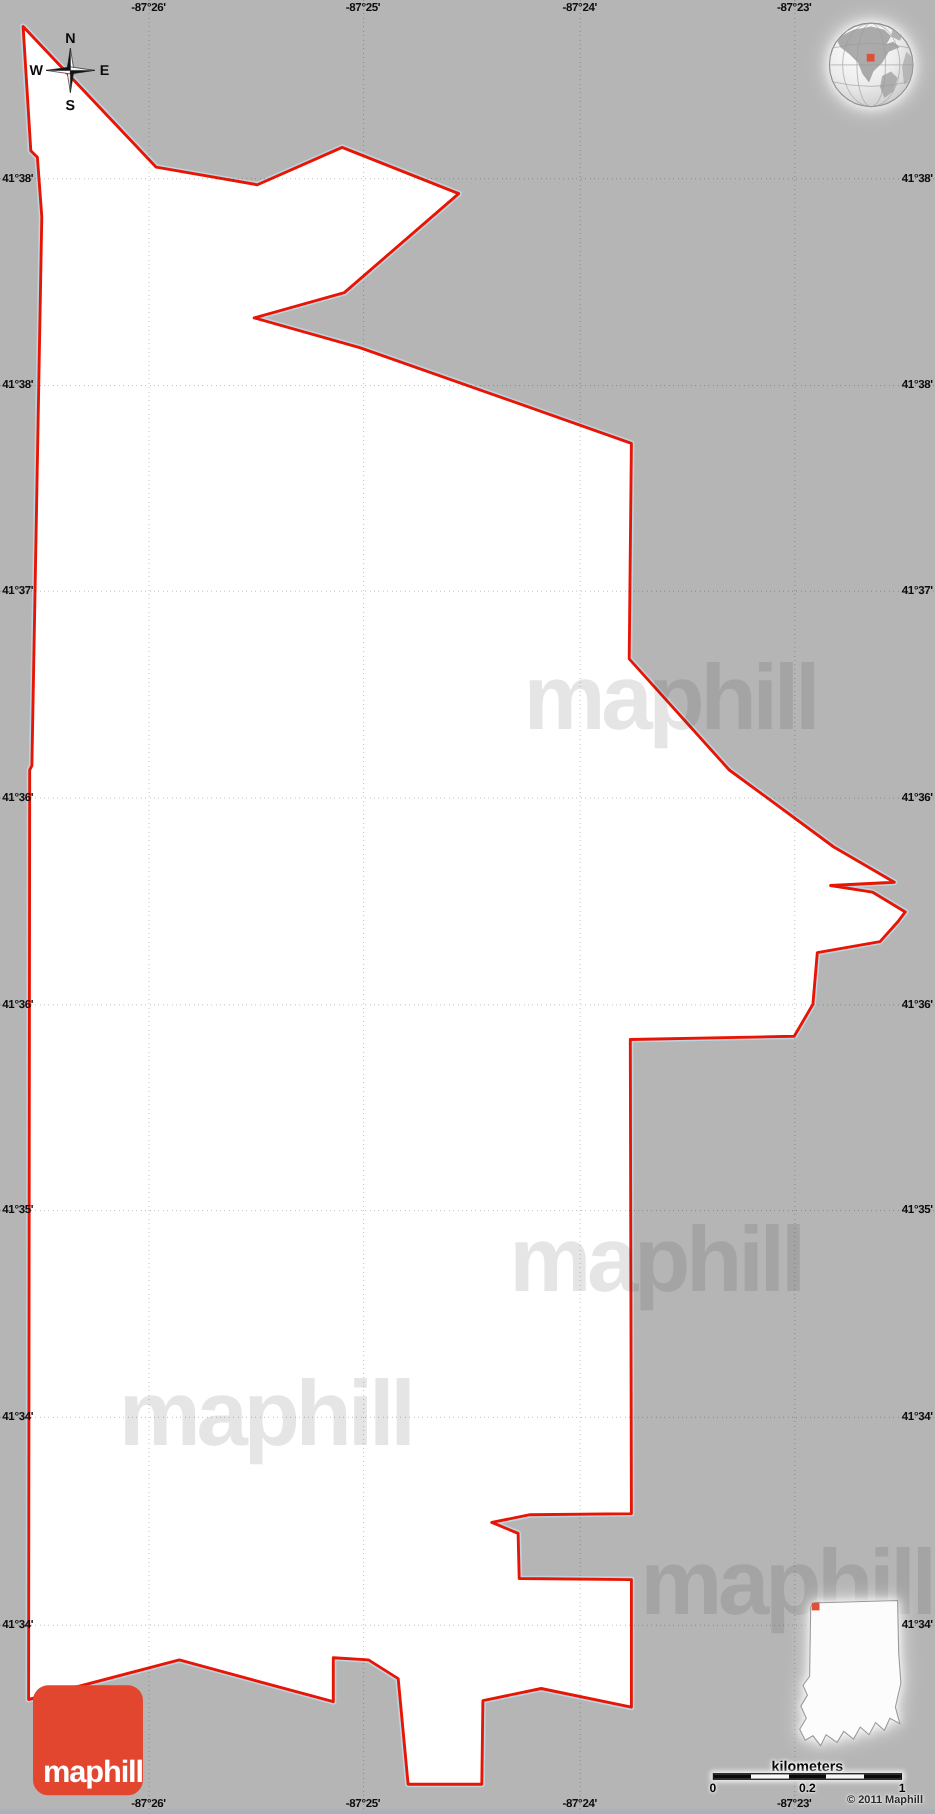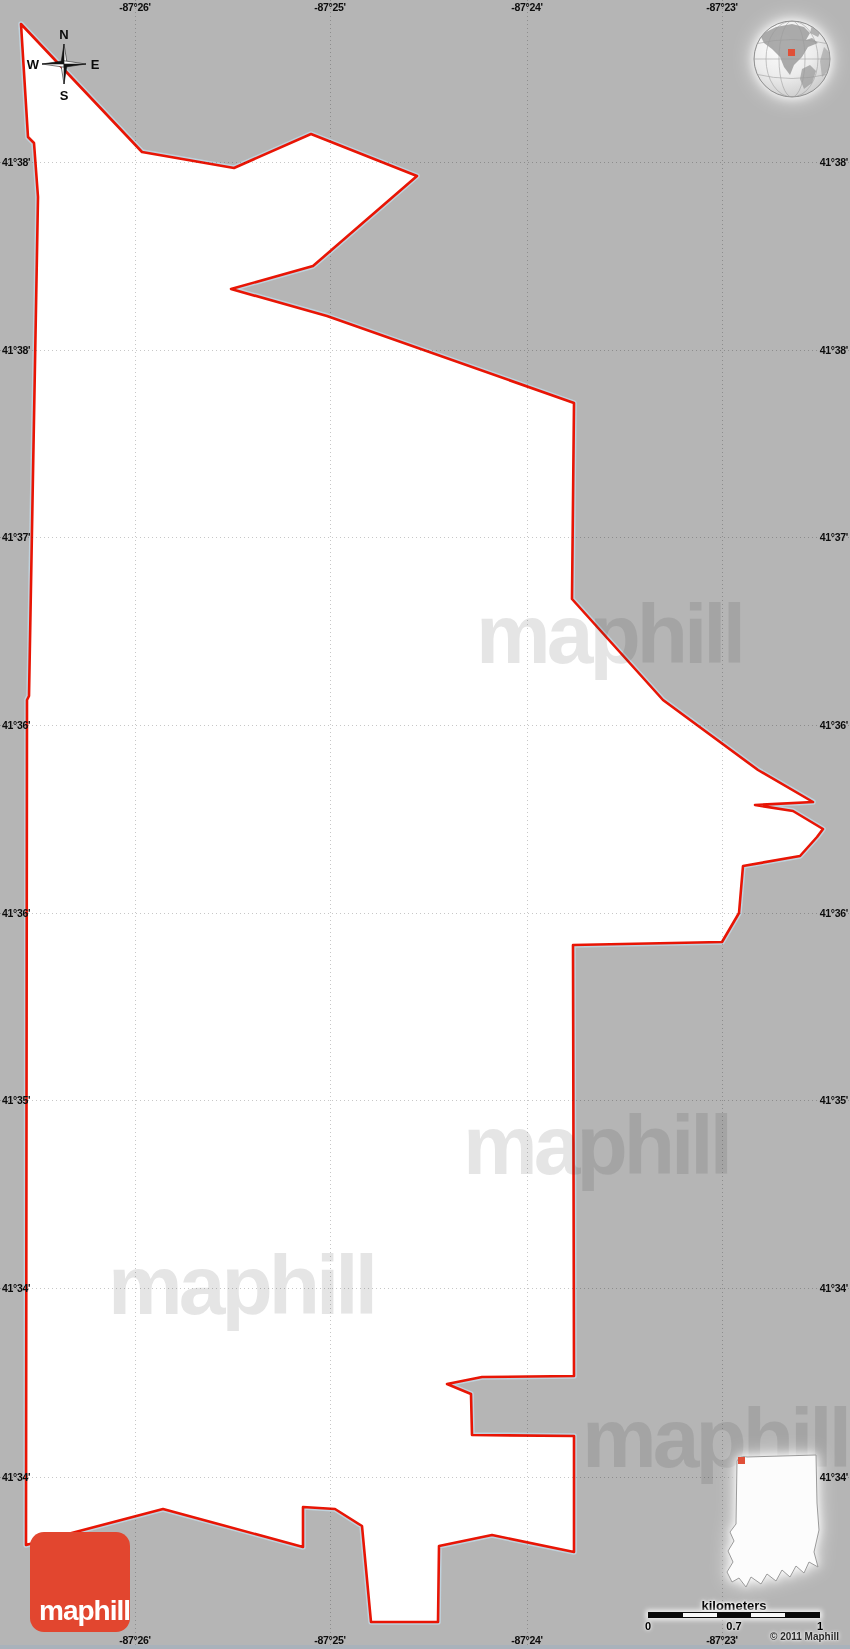--- a/index.html
+++ b/index.html
@@ -176,15 +176,15 @@
     <div class="coord-label coord-right" style="top: 719px;">41°36'</div>
     <div class="coord-label coord-left" style="top: 907px;">41°36'</div>
     <div class="coord-label coord-right" style="top: 907px;">41°36'</div>
     <div class="coord-label coord-left" style="top: 1094px;">41°35'</div>
     <div class="coord-label coord-right" style="top: 1094px;">41°35'</div>
     <div class="coord-label coord-left" style="top: 1282px;">41°34'</div>
     <div class="coord-label coord-right" style="top: 1282px;">41°34'</div>
     <div class="coord-label coord-left" style="top: 1471px;">41°34'</div>
     <div class="coord-label coord-right" style="top: 1471px;">41°34'</div>
     <div class="scale-tick" style="left: 633px;">0</div>
-    <div class="scale-tick" style="left: 719px;">0.7</div>
+    <div class="scale-tick" style="left: 719px;">0.2</div>
     <div class="scale-tick" style="left: 805px;">1</div>
   </div>
 
 </body></html>

